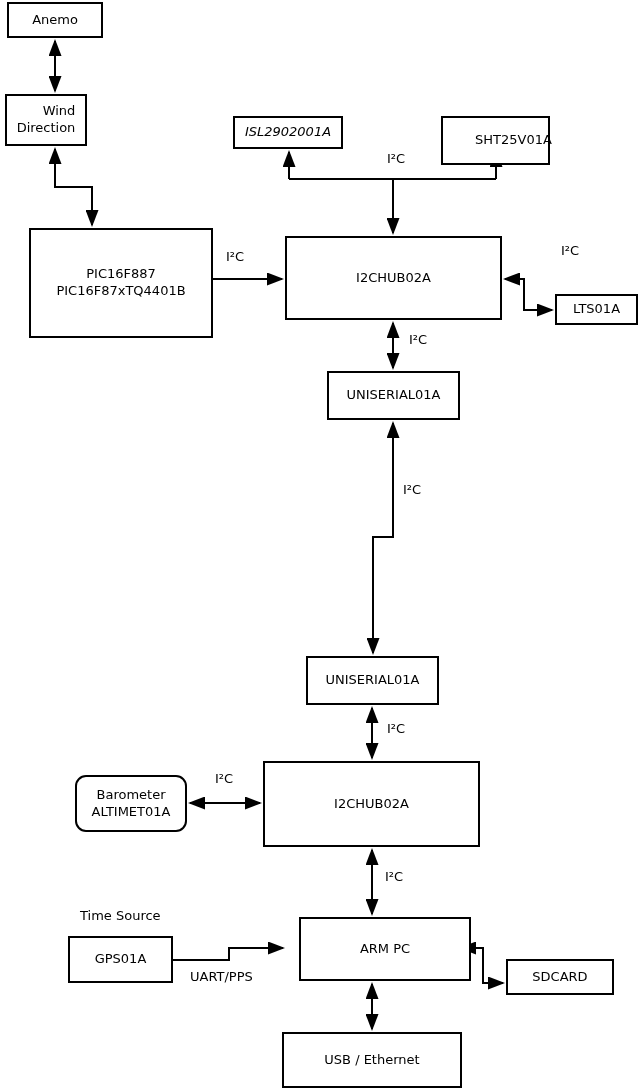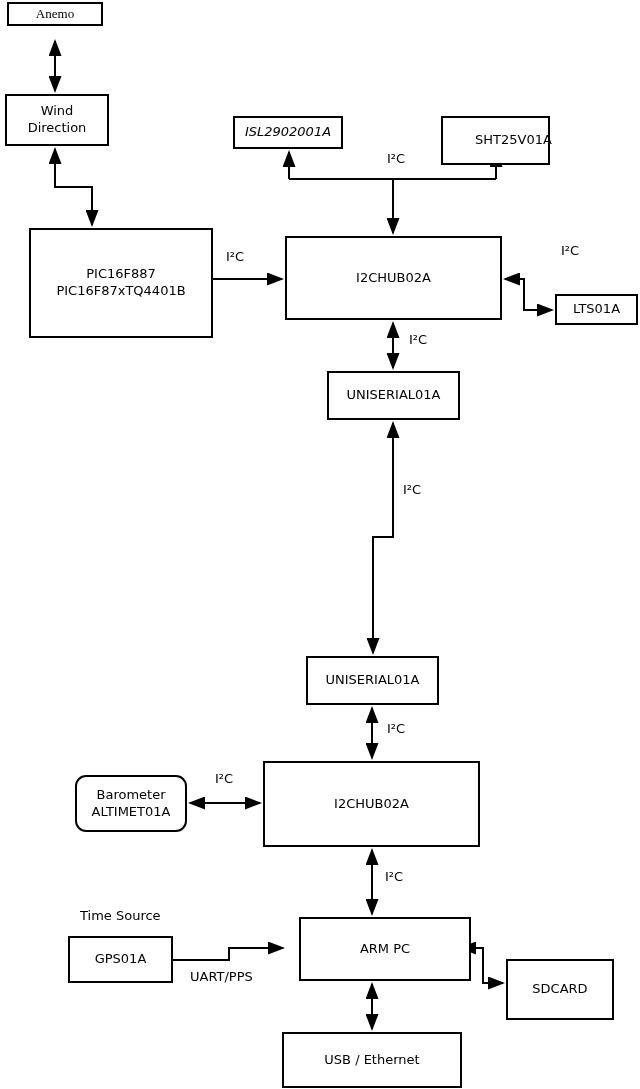--- a/index.html
+++ b/index.html
@@ -37,34 +37,34 @@
     white-space: pre-line;
   }
   .lbl {
     position: absolute;
     font-size: 13px;
     color: #000000;
     white-space: nowrap;
     text-align: right;
   }
   
-  .b-anemo   { left: 7px;   top: 2px;    width: 96px;  height: 24px; font-family: Liberation Serif, serif; }
-  .b-wind    { left: 5px;   top: 94px;   width: 104px; height: 52px; }
+  .b-anemo   { left: 7px;   top: 2px;    width: 96px;  height: 36px; }
+  .b-wind    { left: 5px;   top: 94px;   width: 82px; height: 52px; text-align: right; }
   .b-pic     { left: 1px;   top: 228px;  width: 184px; height: 110px; margin-left: 28px; }
   .b-isl     { left: 233px; top: 116px;  width: 110px; height: 33px; font-style: italic; }
   .b-sht     { left: 441px; top: 116px;  width: 109px; height: 49px; padding-left: 36px; }
   .b-hub1    { left: 285px; top: 236px;  width: 217px; height: 84px; }
   .b-lts     { left: 555px; top: 294px;  width: 83px;  height: 31px; }
   .b-uni1    { left: 327px; top: 371px;  width: 133px; height: 49px; }
   .b-uni2    { left: 306px; top: 656px;  width: 133px; height: 49px; }
   .b-hub2    { left: 263px; top: 761px;  width: 217px; height: 86px; }
   .b-baro    { left: 75px;  top: 775px;  width: 112px; height: 57px; border-radius: 11px; }
   .b-armpc   { left: 286px; top: 917px;  width: 172px; height: 64px; margin-left: 13px; }
   .b-gps     { left: 68px;  top: 936px;  width: 105px; height: 47px; }
-  .b-sdcard  { left: 506px; top: 959px;  width: 108px; height: 61px; }
+  .b-sdcard  { left: 506px; top: 959px;  width: 108px; height: 36px; }
   .b-usbeth  { left: 282px; top: 1032px; width: 180px; height: 56px; }
   
   .l-timesource { left: 80px;  top: 908px; }
   .l-uartpps    { left: 190px; top: 969px; }
   .l-i2c-branch { left: 387px; top: 151px; }
   .l-i2c-pichub { left: 226px; top: 249px; }
   .l-i2c-lts    { left: 561px; top: 243px; }
   .l-i2c-hubuni { left: 409px; top: 332px; }
   .l-i2c-long   { left: 403px; top: 482px; }
   .l-i2c-unihub { left: 387px; top: 721px; }

